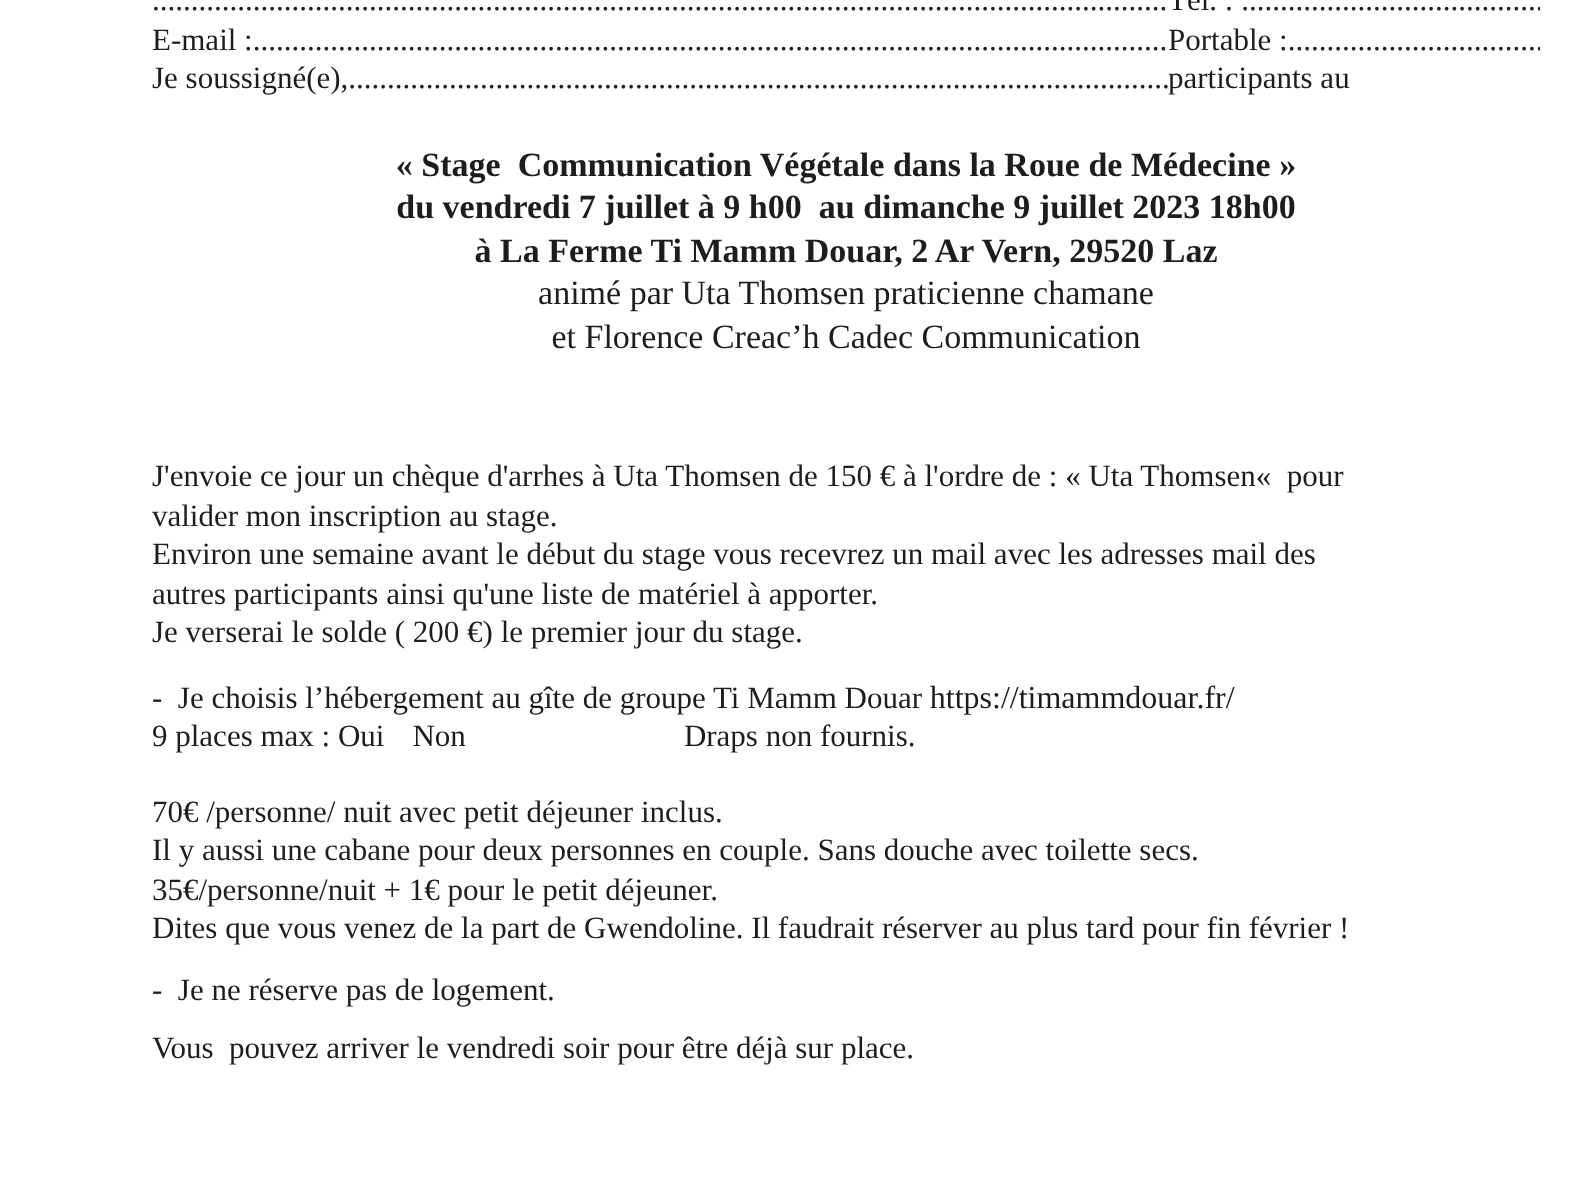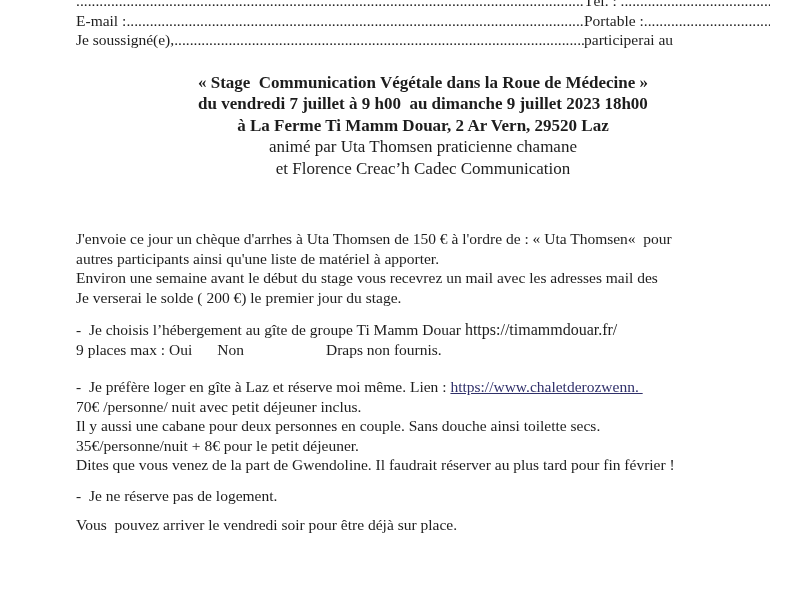--- a/index.html
+++ b/index.html
@@ -34,22 +34,22 @@
   .block-laz    { margin-top: 18px; }
   .block-nolodg { margin-top: 11px; }
   .block-arrive { margin-top: 10px; }
 
   .url-big { font-size: 16px; }
   a.doc-link, .doc-link {
     color: #30306a;
     text-decoration: underline;
     cursor: pointer;
   }
-  .opt-non  { margin-left: 25px; }
-  .opt-note { margin-left: 82px; text-align: center; }
+  .opt-non  { margin-left: 14px; }
+  .opt-note { margin-left: 109px; text-align: center; }
 </style>
 </head>
 <body>
 
 <div class="page">
 
   <div class="dotrow cut">
     <span class="dr-left">
       <span class="fill">........................................................................................................................................................................................................................................................</span>
     </span>
@@ -69,49 +69,49 @@
       <span class="fill">........................................................................................................................................................................................................................................................</span>
     </span>
   </div>
 
   <div class="dotrow">
     <span class="dr-left">
       <span class="lbl">Je soussigné(e),</span>
       <span class="fill">........................................................................................................................................................................................................................................................</span>
     </span>
     <span class="dr-right">
-      <span class="lbl">participerai au</span>
+      <span class="lbl">participants au</span>
     </span>
   </div>
 
   <div class="title-block">
     <div class="title-line">« Stage  Communication Végétale dans la Roue de Médecine »</div>
     <div class="title-line">du vendredi 7 juillet à 9 h00  au dimanche 9 juillet 2023 18h00</div>
     <div class="title-line">à La Ferme Ti Mamm Douar, 2 Ar Vern, 29520 Laz</div>
     <div class="title-line reg">animé par Uta Thomsen praticienne chamane</div>
     <div class="title-line reg">et Florence Creac’h Cadec Communication</div>
   </div>
 
   <div class="para-deposit">
     <div class="line">J'envoie ce jour un chèque d'arrhes à Uta Thomsen de 150 € à l'ordre de : « Uta Thomsen«  pour</div>
+    <div class="line">valider mon inscription au stage.</div>
+    <div class="line">Environ une semaine avant le début du stage vous recevrez un mail avec les adresses mail des</div>
     <div class="line">autres participants ainsi qu'une liste de matériel à apporter.</div>
-    <div class="line">Environ une semaine avant le début du stage vous recevrez un mail avec les adresses mail des</div>
     <div class="line">Je verserai le solde ( 200 €) le premier jour du stage.</div>
   </div>
 
   <div class="block-gite">
     <div class="line"><span>-  Je choisis l’hébergement au gîte de groupe Ti Mamm Douar </span><span class="url-big">https://timammdouar.fr/</span></div>
     <div class="line"><span>9 places max : Oui</span><span class="opt-non">Non</span><span class="opt-note">Draps non fournis.</span></div>
   </div>
 
   <div class="block-laz">
-    <div class="line"><span>-  Je préfère loger en gîte à Laz et réserve moi même. Lien : </span><span class="doc-link">https://www.chaletderozwenn. </span></div>
     <div class="line">70€ /personne/ nuit avec petit déjeuner inclus.</div>
-    <div class="line">Il y aussi une cabane pour deux personnes en couple. Sans douche ainsi toilette secs.</div>
-    <div class="line">35€/personne/nuit + 8€ pour le petit déjeuner.</div>
+    <div class="line">Il y aussi une cabane pour deux personnes en couple. Sans douche avec toilette secs.</div>
+    <div class="line">35€/personne/nuit + 1€ pour le petit déjeuner.</div>
     <div class="line">Dites que vous venez de la part de Gwendoline. Il faudrait réserver au plus tard pour fin février !</div>
   </div>
 
   <div class="block-nolodg">
     <div class="line">-  Je ne réserve pas de logement.</div>
   </div>
 
   <div class="block-arrive">
     <div class="line">Vous  pouvez arriver le vendredi soir pour être déjà sur place.</div>
   </div>

